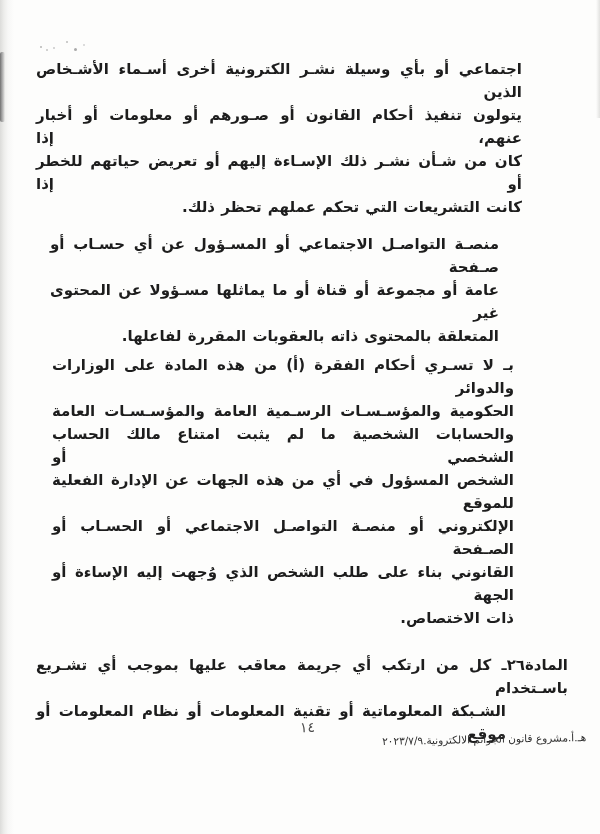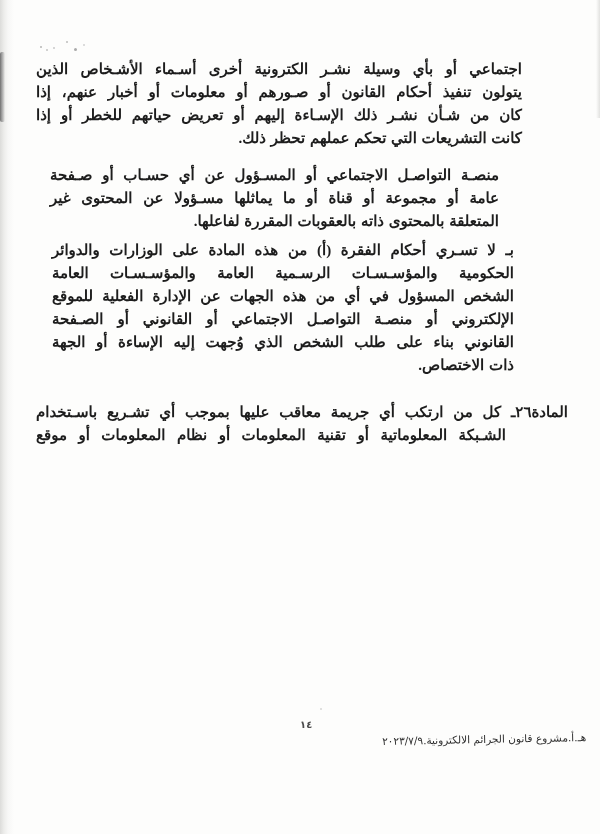--- a/index.html
+++ b/index.html
@@ -29,37 +29,36 @@
   }
   .speck{position:absolute;border-radius:50%;background:#7e7e7e;}
 
   .textcol{position:absolute;top:0;left:0;right:0;padding-top:58px;font-size:15px;line-height:23px;}
   .para{margin:0;}
   .ln{
     text-align:justify;
     text-align-last:justify;
     word-spacing:1px;
     white-space:normal;
-    font-family:Liberation Serif, serif;
   }
   .ln.fin{text-align:right;text-align-last:right;}
   
   .m-intro {margin:0 78px 0 36px;}
   .m-label {margin:0 32px 0 36px;}
   .m-body25{margin:0 101px 0 50px;}
   .m-clb   {margin:0 86px 0 52px;}
   .m-body26{margin:0 94px 0 36px;}
   
   .gap-a25{margin-top:14px;}
   .gap-clb{margin-top:6px;}
   .gap-a26{margin-top:24px;}
 
   .page-number{
     position:absolute;left:300px;top:719px;
-    font-size:10px;font-weight:bold;color:#4c4c4c;
+    font-size:14px;font-weight:normal;color:#4c4c4c;
     transform:rotate(-1deg);
     direction:rtl;
   }
   .footer-note{
     position:absolute;right:14px;top:731px;
     font-size:10.5px;font-weight:normal;color:#2e2e2e;
     transform:rotate(-1.1deg);
     transform-origin:right top;
     direction:rtl;
     letter-spacing:0.2px;
@@ -92,22 +91,23 @@
 
     <div class="para gap-a25">
       <div class="ln m-body25">منصـة التواصـل الاجتماعي أو المسـؤول عن أي حسـاب أو صـفحة</div>
       <div class="ln m-body25">عامة أو مجموعة أو قناة أو ما يماثلها مسـؤولا عن المحتوى غير</div>
       <div class="ln fin m-body25">المتعلقة بالمحتوى ذاته بالعقوبات المقررة لفاعلها.</div>
     </div>
 
     <div class="para gap-clb">
       <div class="ln m-clb">بـ لا تسـري أحكام الفقرة (أ) من هذه المادة على الوزارات والدوائر</div>
       <div class="ln m-clb">الحكومية والمؤسـسـات الرسـمية العامة والمؤسـسـات العامة</div>
+      <div class="ln m-clb">والحسابات الشخصية ما لم يثبت امتناع مالك الحساب الشخصي أو</div>
       <div class="ln m-clb">الشخص المسؤول في أي من هذه الجهات عن الإدارة الفعلية للموقع</div>
-      <div class="ln m-clb">الإلكتروني أو منصـة التواصـل الاجتماعي أو القانوني أو الصـفحة</div>
+      <div class="ln m-clb">الإلكتروني أو منصـة التواصـل الاجتماعي أو الحسـاب أو الصـفحة</div>
       <div class="ln m-clb">القانوني بناء على طلب الشخص الذي وُجهت إليه الإساءة أو الجهة</div>
       <div class="ln fin m-clb">ذات الاختصاص.</div>
     </div>
 
     <div class="para gap-a26">
       <div class="ln m-label">المادة٢٦ـ كل من ارتكب أي جريمة معاقب عليها بموجب أي تشـريع باسـتخدام</div>
       <div class="ln m-body26">الشـبكة المعلوماتية أو تقنية المعلومات أو نظام المعلومات أو موقع</div>
 
     </div>
 

